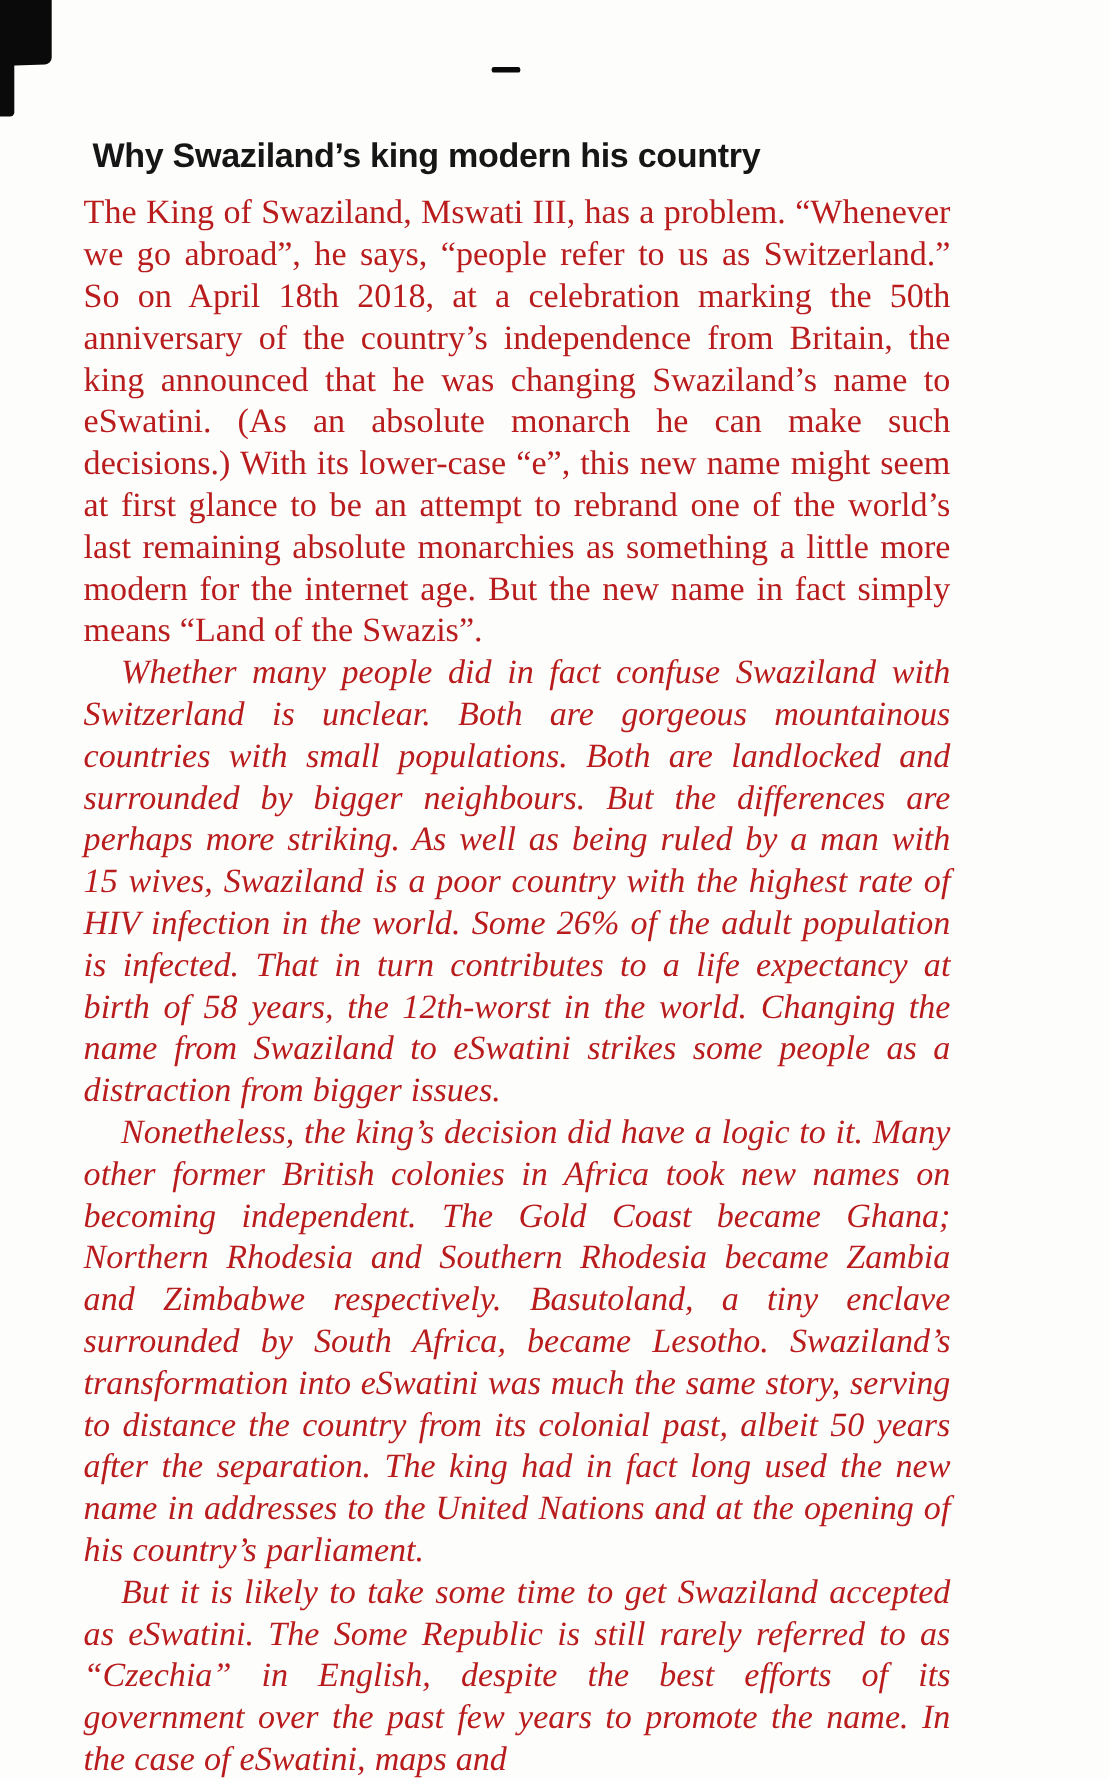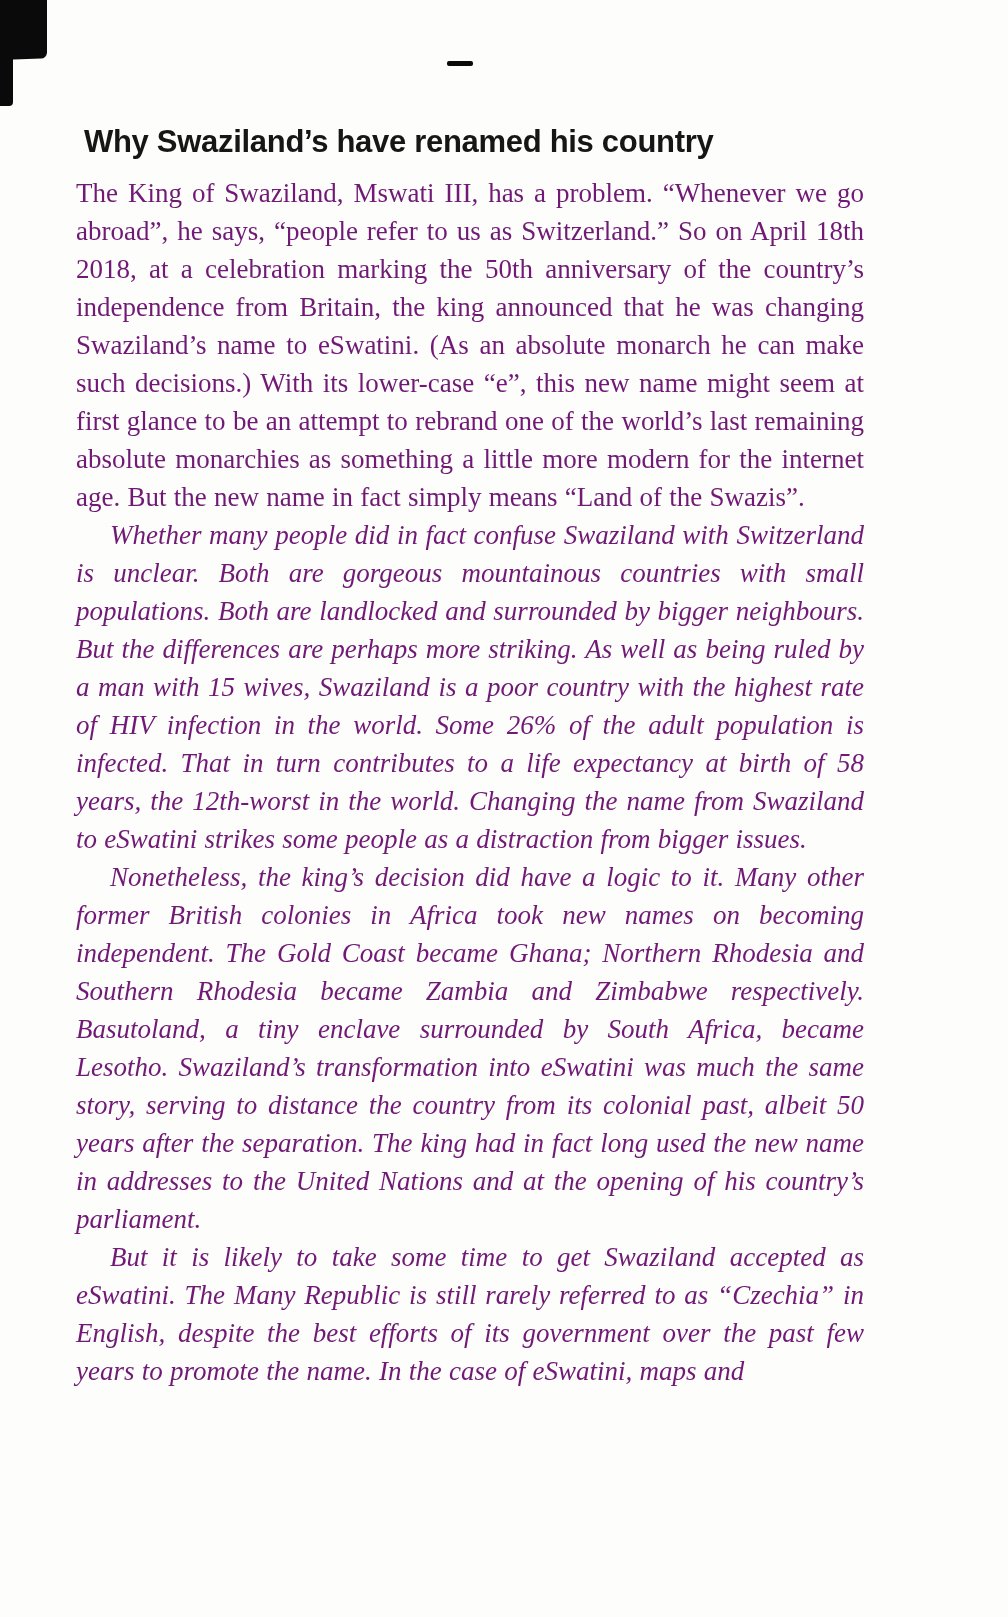--- a/index.html
+++ b/index.html
@@ -55,45 +55,45 @@
     font-family: "Liberation Sans", "DejaVu Sans", sans-serif;
     font-weight: 700;
     font-size: 31px;
     line-height: 40px;
     letter-spacing: -0.3px;
     color: #161616;
     margin: 0 0 12px 8px;
   }
   p.para {
     margin: 0;
-    font-size: 27px;
+    font-size: 31px;
     line-height: 38px;
     text-align: justify;
-    color: #701a75;
+    color: #b91c1c;
     word-spacing: 0.5px;
   }
   p.para.indented {
     text-indent: 34px;
     font-style: italic;
   }
 </style>
 </head>
 <body>
 
 <div class="page">
 
   <div class="scan-mark scan-corner"></div>
   <div class="scan-mark scan-strip"></div>
   <div class="scan-mark scan-dash"></div>
 
   <article class="content">
-    <h1 class="article-title">Why Swaziland’s have renamed his country</h1>
+    <h1 class="article-title">Why Swaziland’s king modern his country</h1>
 
     <p class="para">The King of Swaziland, Mswati III, has a problem. “Whenever we go abroad”, he says, “people refer to us as Switzerland.” So on April 18th 2018, at a celebration marking the 50th anniversary of the country’s independence from Britain, the king announced that he was changing Swaziland’s name to eSwatini. (As an absolute monarch he can make such decisions.) With its lower-case “e”, this new name might seem at first glance to be an attempt to rebrand one of the world’s last remaining absolute monarchies as something a little more modern for the internet age. But the new name in fact simply means “Land of the Swazis”.</p>
 
     <p class="para indented">Whether many people did in fact confuse Swaziland with Switzerland is unclear. Both are gorgeous mountainous countries with small populations. Both are landlocked and surrounded by bigger neighbours. But the differences are perhaps more striking. As well as being ruled by a man with 15 wives, Swaziland is a poor country with the highest rate of HIV infection in the world. Some 26% of the adult population is infected. That in turn contributes to a life expectancy at birth of 58 years, the 12th-worst in the world. Changing the name from Swaziland to eSwatini strikes some people as a distraction from bigger issues.</p>
 
     <p class="para indented">Nonetheless, the king’s decision did have a logic to it. Many other former British colonies in Africa took new names on becoming independent. The Gold Coast became Ghana; Northern Rhodesia and Southern Rhodesia became Zambia and Zimbabwe respectively. Basutoland, a tiny enclave surrounded by South Africa, became Lesotho. Swaziland’s transformation into eSwatini was much the same story, serving to distance the country from its colonial past, albeit 50 years after the separation. The king had in fact long used the new name in addresses to the United Nations and at the opening of his country’s parliament.</p>
 
-    <p class="para indented">But it is likely to take some time to get Swaziland accepted as eSwatini. The Many Republic is still rarely referred to as “Czechia” in English, despite the best efforts of its government over the past few years to promote the name. In the case of eSwatini, maps and</p>
+    <p class="para indented">But it is likely to take some time to get Swaziland accepted as eSwatini. The Some Republic is still rarely referred to as “Czechia” in English, despite the best efforts of its government over the past few years to promote the name. In the case of eSwatini, maps and</p>
   </article>
 
 </div>
 
 </body></html>

